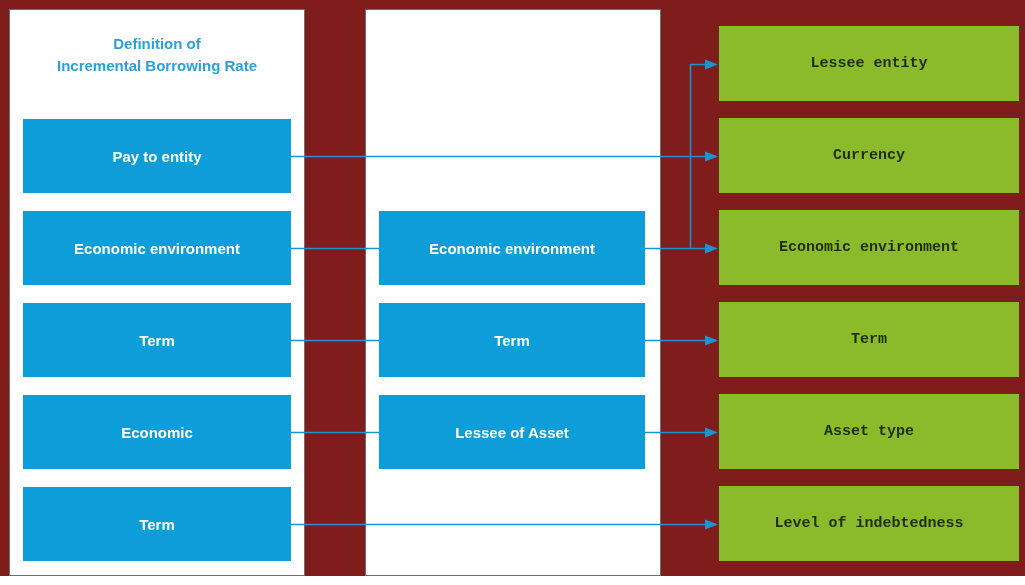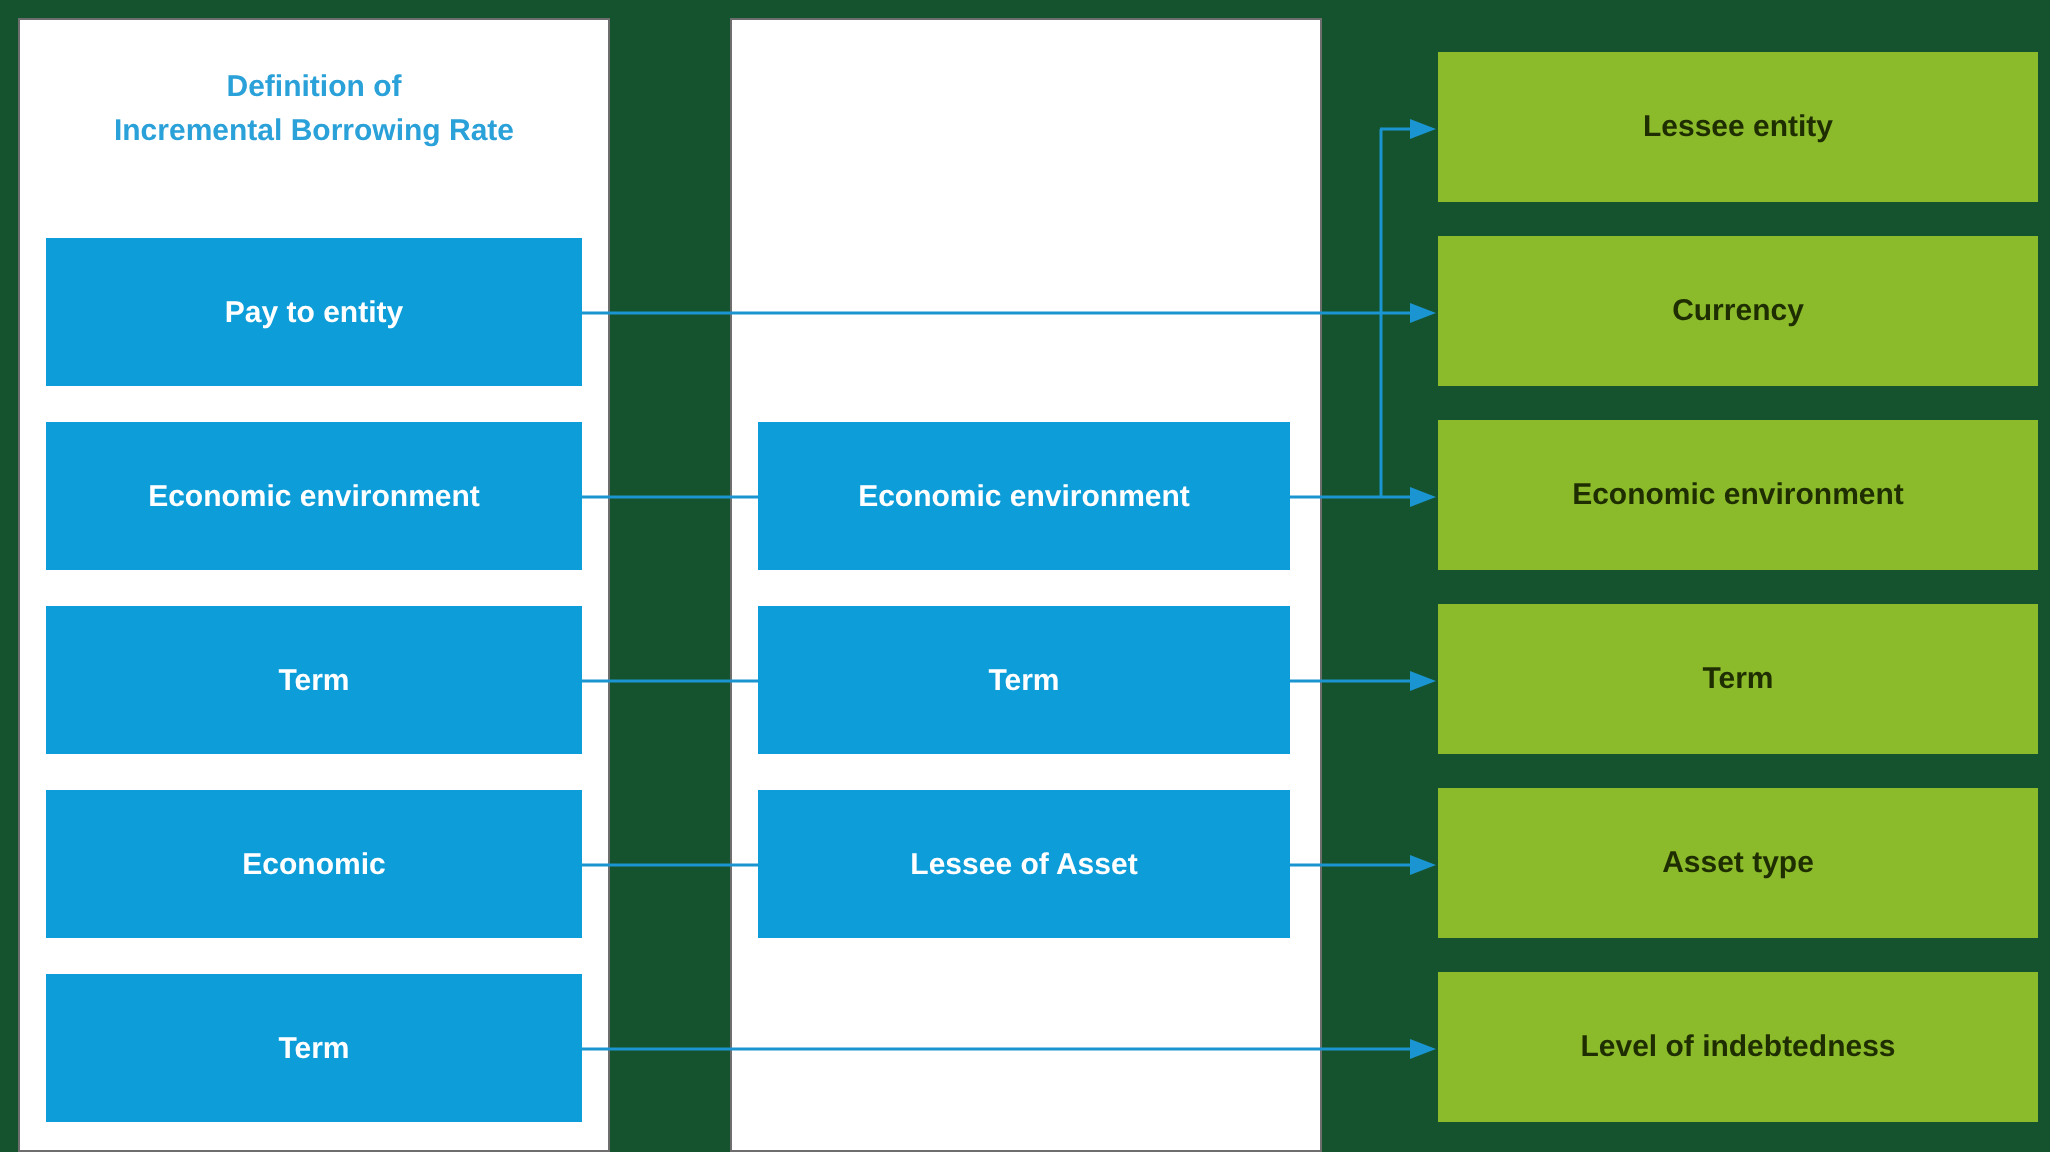--- a/index.html
+++ b/index.html
@@ -6,21 +6,21 @@
     --box-blue:#0d9dd9;
     --box-green:#8bba2b;
     --title-blue:#2aa1d8;
     --arrow-blue:#1b95d2;
     --panel-border:#6e6e6e;
     --blue-box-text:#ffffff;
     --green-box-text:#1f2e00;
   }
   html,body{margin:0;padding:0;background:#ffffff;}
   body{width:1025px;height:585px;font-family:"Liberation Sans","DejaVu Sans",sans-serif;}
-  .canvas{position:relative;width:1025px;height:576px;background:#14532d;overflow:hidden;}
+  .canvas{position:relative;width:1025px;height:576px;background:#7f1d1d;overflow:hidden;}
 
   .panel{
     position:absolute;top:9px;height:567px;
     background:#fff;border:1px solid var(--panel-border);
     box-sizing:border-box;z-index:1;
   }
   .panel-left{left:9px;width:296px;}
   .panel-mid{left:365px;width:296px;}
 
   .panel-title{
@@ -34,21 +34,21 @@
   .node{
     position:absolute;display:flex;align-items:center;justify-content:center;
     box-sizing:border-box;z-index:4;
     font-weight:bold;font-size:15px;text-align:center;
   }
   .node-blue{background:var(--box-blue);color:var(--blue-box-text);}
   .node-green{background:var(--box-green);color:var(--green-box-text);}
 
   .col-left{left:23px;width:268px;height:74px;}
   .col-mid{left:379px;width:266px;height:74px;}
-  .col-green{left:719px;width:300px;height:75px;}
+  .col-green{left:719px;width:300px;height:75px;font-family:Liberation Mono, monospace;}
 
   svg.connectors{position:absolute;left:0;top:0;z-index:3;pointer-events:none;}
   .connector-line{stroke:var(--arrow-blue);stroke-width:1.5;fill:none;}
   .arrow-head{fill:var(--arrow-blue);stroke:none;}
 </style>
 </head>
 <body>
 
 <div class="canvas">
 

